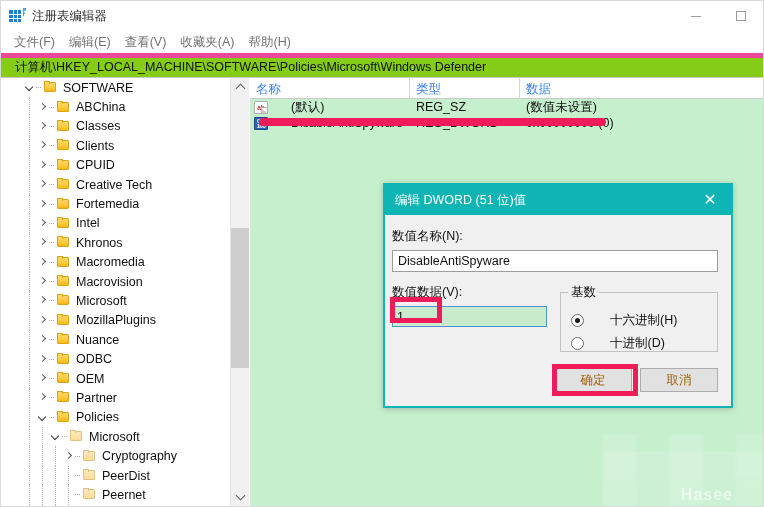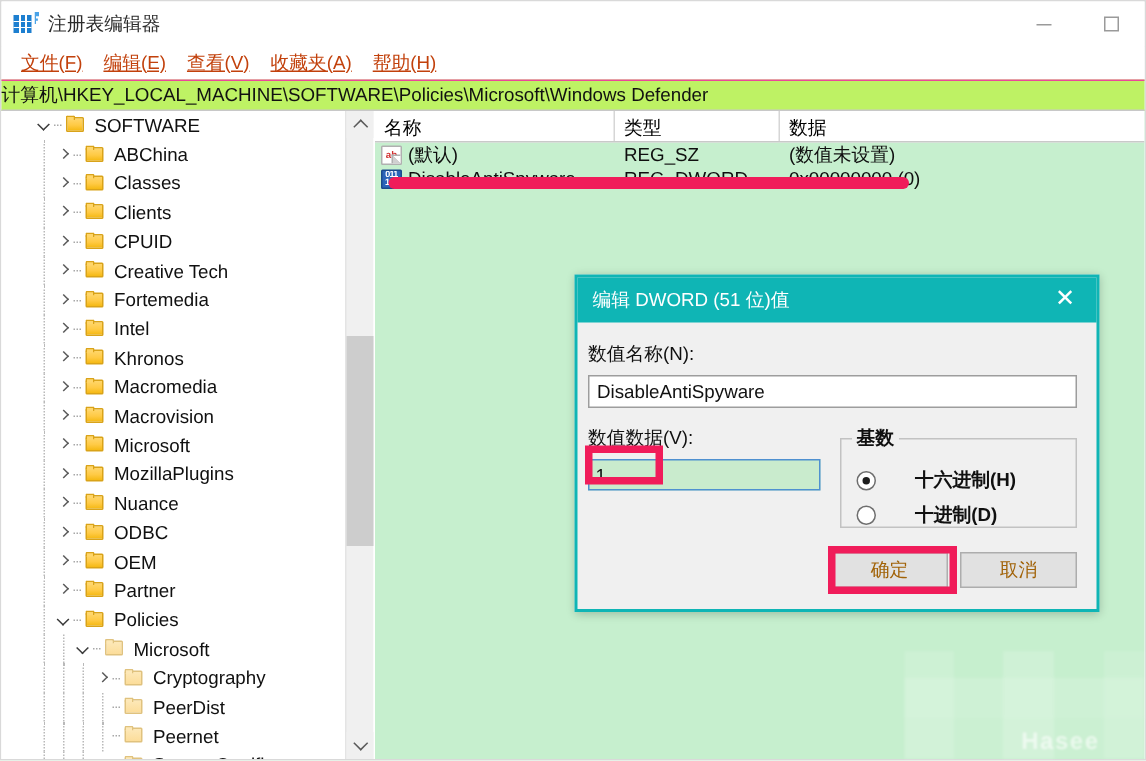--- a/index.html
+++ b/index.html
@@ -88,36 +88,35 @@
   #menu-bar {
     height: 22px;
     display: flex;
     align-items: center;
     padding-left: 6px;
     background: #ffffff;
     flex: 0 0 auto;
   }
   .menu-item {
     padding: 2px 7px;
-    color: #c2410c;
+    color: #737373;
     font-size: 12.5px;
     white-space: nowrap;
     cursor: default;
-    text-decoration: underline;
   }
 
   
   #address-bar {
     height: 19px;
-    border-top: 1px solid #ec4899;
+    border-top: 5px solid #ec4899;
     border-bottom: 1px solid #c8c8c8;
-    background: #bef264;
+    background: #84cc16;
     display: flex;
     align-items: center;
-    padding-left: 0;
+    padding-left: 14px;
     flex: 0 0 auto;
   }
   #address-text {
     font-size: 12.5px;
     color: #111111;
     white-space: nowrap;
     letter-spacing: 0px;
   }
 
   
@@ -280,21 +279,21 @@
   }
   #col-header {
     height: 21px;
     display: flex;
     background: #ffffff;
     border-bottom: 1px solid #c9c9c9;
     box-sizing: border-box;
   }
   .col {
     font-size: 12.5px;
-    color: #000000;
+    color: #3b82f6;
     padding: 3px 0 0 6px;
     box-sizing: border-box;
     border-right: 1px solid #d6d6d6;
     white-space: nowrap;
   }
   .col.c-name { width: 160px; }
   .col.c-type { width: 110px; }
   .col.c-data { flex: 1 1 auto; border-right: none; }
 
   .val-row {
@@ -302,20 +301,21 @@
     display: flex;
     align-items: center;
     white-space: nowrap;
     cursor: default;
   }
   .val-cell {
     font-size: 12.5px;
     color: #0f0f0f;
     box-sizing: border-box;
     overflow: hidden;
+    gap: 19px;
   }
   .val-cell.c-name { width: 160px; display: flex; align-items: center; padding-left: 4px;}
   .val-cell.c-type { width: 110px; padding-left: 6px;}
   .val-cell.c-data { flex: 1 1 auto; padding-left: 6px;}
 
   .vicon {
     width: 14px; height: 13px;
     margin-right: 4px;
     flex: 0 0 auto;
     position: relative;
@@ -425,21 +425,20 @@
     padding: 0 4px;
     outline: none;
   }
 
   fieldset#base-group {
     border: 1px solid #c2c2c2;
     margin: 0;
     padding: 5px 8px 8px 10px;
     height: 68px;
     box-sizing: border-box;
-    font-weight: bold;
   }
   fieldset#base-group legend {
     font-size: 12.5px;
     color: #101010;
     padding: 0 3px;
     margin-left: -3px;
   }
   .radio-row {
     display: flex;
     align-items: center;

